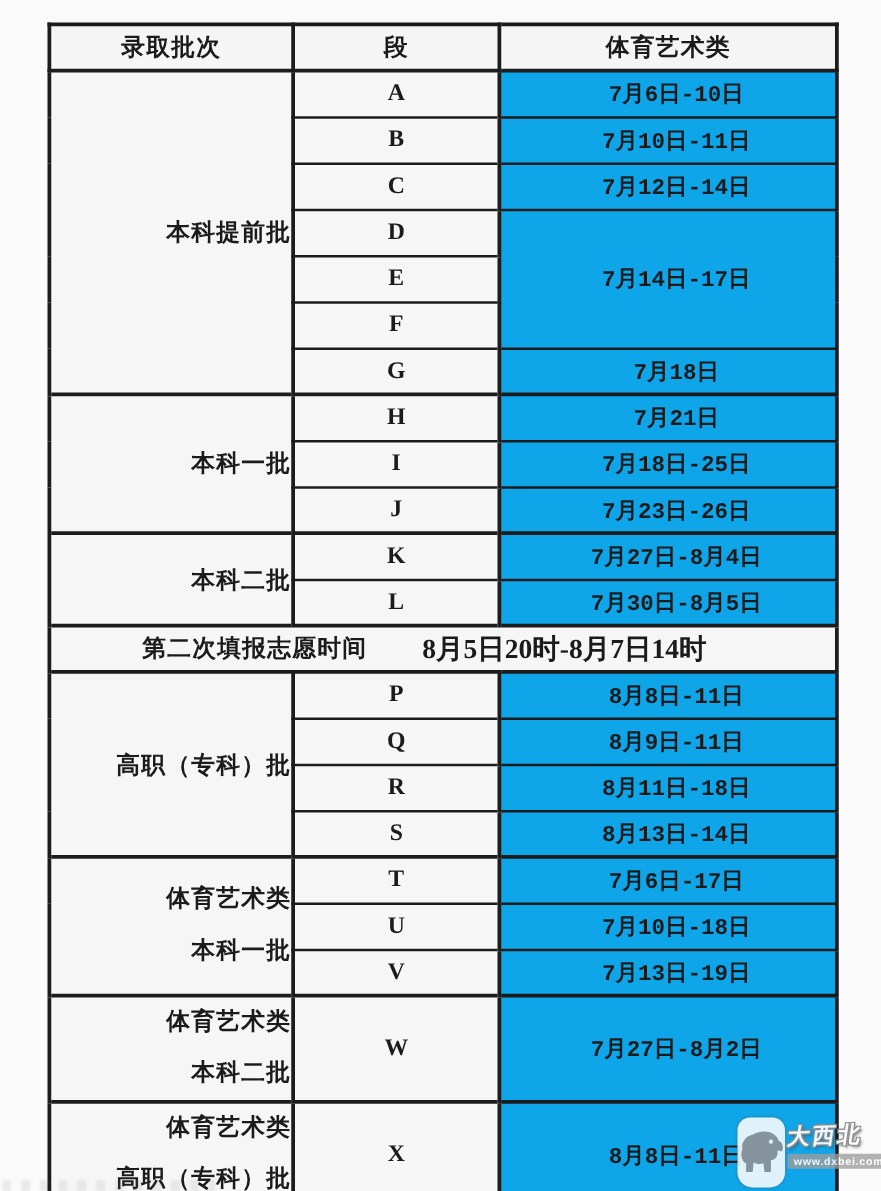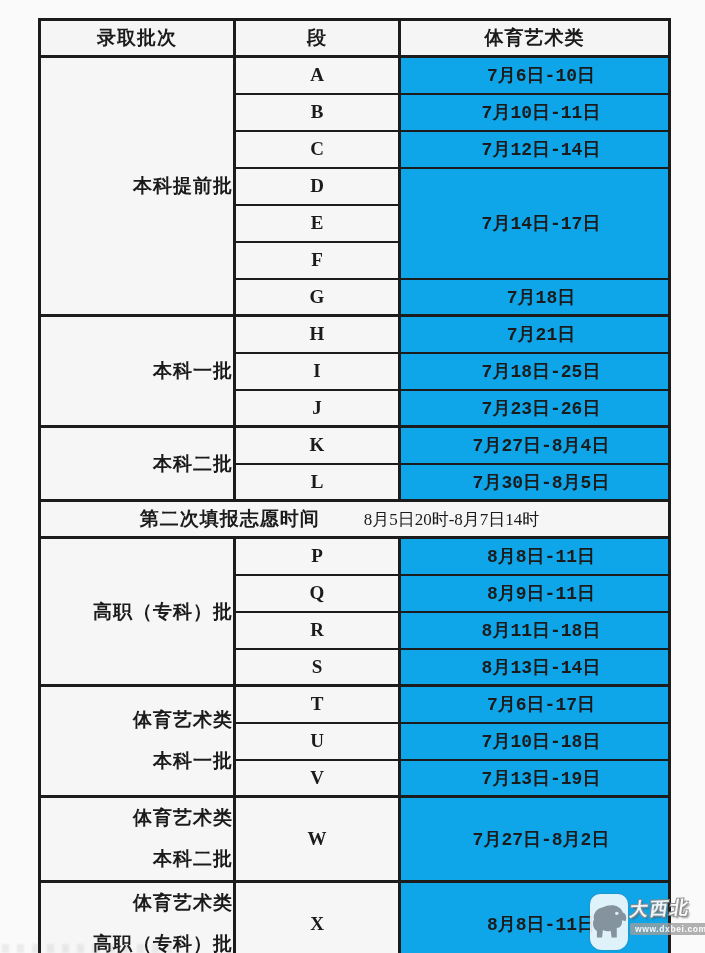--- a/index.html
+++ b/index.html
@@ -40,21 +40,21 @@
     text-align:center;vertical-align:middle;padding-left:13px;background:#0ea5e9;
   }
   td.notice-cell{
     vertical-align:middle;background:#f6f6f6;
   }
   .notice-wrap{
     display:flex;align-items:center;justify-content:center;
     gap:44px;padding-right:30px;
   }
   .n-label{font-size:19px;font-weight:700;letter-spacing:1px;}
-  .n-time{font-family:"Liberation Serif",serif;font-size:17px;font-weight:400;}
+  .n-time{font-family:"Liberation Serif",serif;font-size:22px;font-weight:700;}
   
   .watermark{
     position:absolute;right:1px;bottom:1px;width:114px;height:62px;
     display:flex;align-items:flex-start;opacity:.93;pointer-events:none;
   }
   .wm-logo{
     width:46px;height:56px;margin-top:4px;
     background:rgba(252,252,252,.95);
     border-radius:10px 10px 12px 12px;
     box-shadow:0 0 2px rgba(90,90,90,.6);

